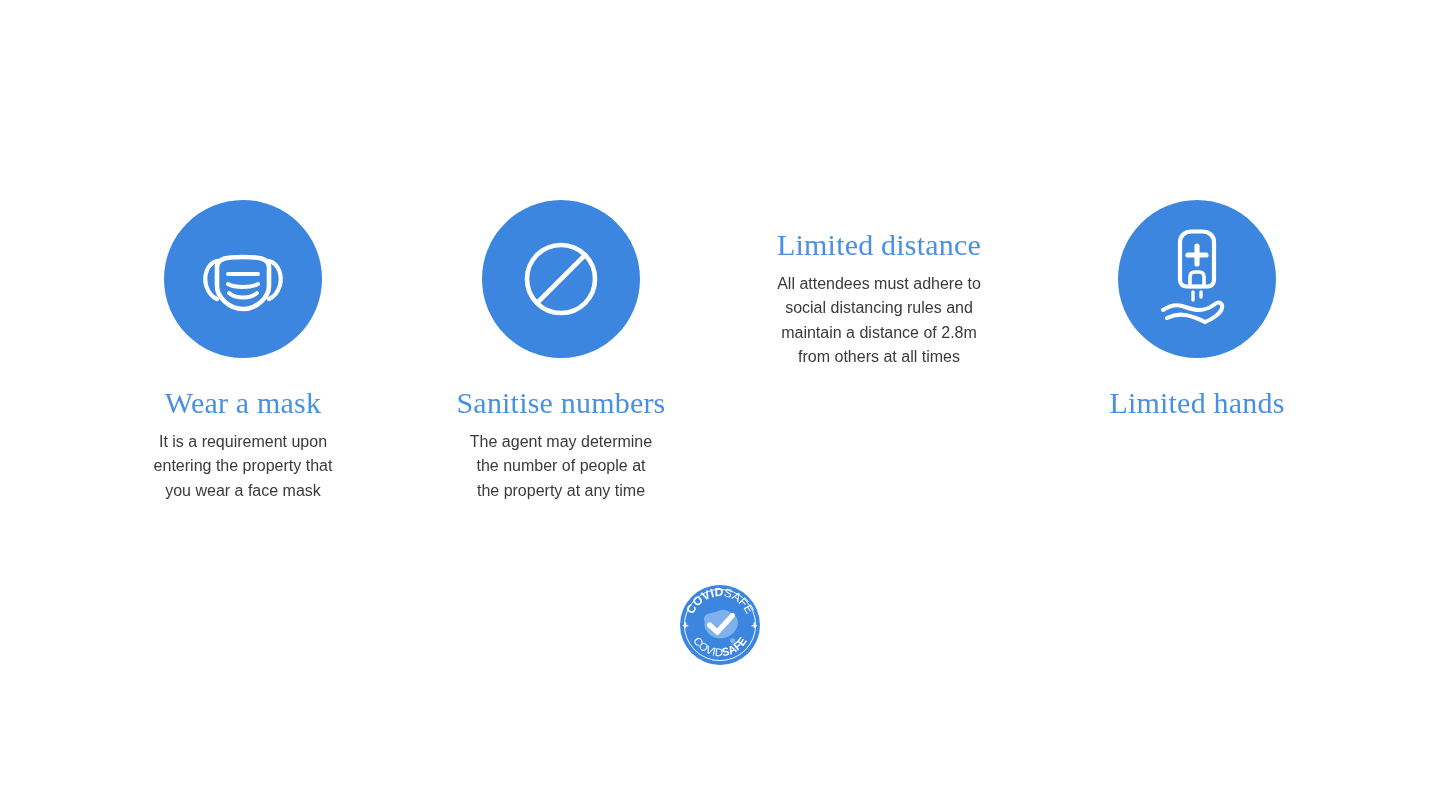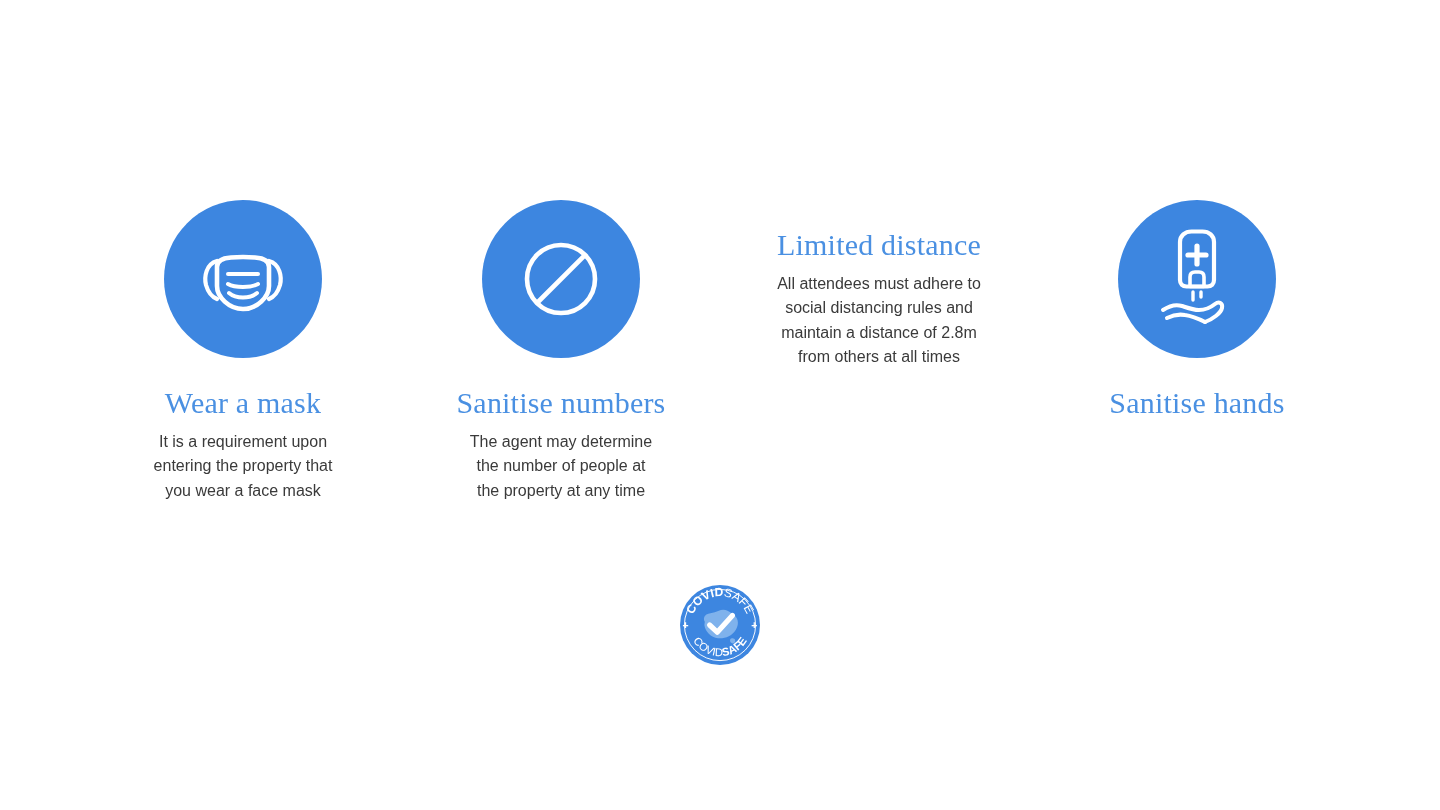--- a/index.html
+++ b/index.html
@@ -151,21 +151,21 @@
 
           <path d="M46 68 L46 76" stroke="#ffffff" stroke-width="3.4" stroke-linecap="round"></path>
           <path d="M54 68 L54 73" stroke="#ffffff" stroke-width="3.4" stroke-linecap="round"></path>
 
           <path d="M16 86 C22 82 29 80 35 82 C41 84 46 86 52 86 C58 86 63 84 68 80
                    C72 77 76 79 75 84 C74 89 66 95 58 98" stroke="#ffffff" stroke-width="4" stroke-linecap="round" stroke-linejoin="round" fill="none"></path>
 
           <path d="M20 94 C26 91 32 90 38 91 C45 92 52 95 58 98" stroke="#ffffff" stroke-width="4" stroke-linecap="round" fill="none"></path>
         </svg>
       </div>
-      <div class="card-title">Sanitise hands</div>
+      <div class="card-title">Limited hands</div>
     </div>
 
   </div>
 
   <div class="badge-wrap">
     <svg class="badge" width="80" height="80" viewBox="0 0 200 200">
       <defs>
         <path id="arcTop" d="M 28 100 A 72 72 0 0 1 172 100"></path>
         <path id="arcBottom" d="M 22 100 A 78 78 0 0 0 178 100"></path>
       </defs>

